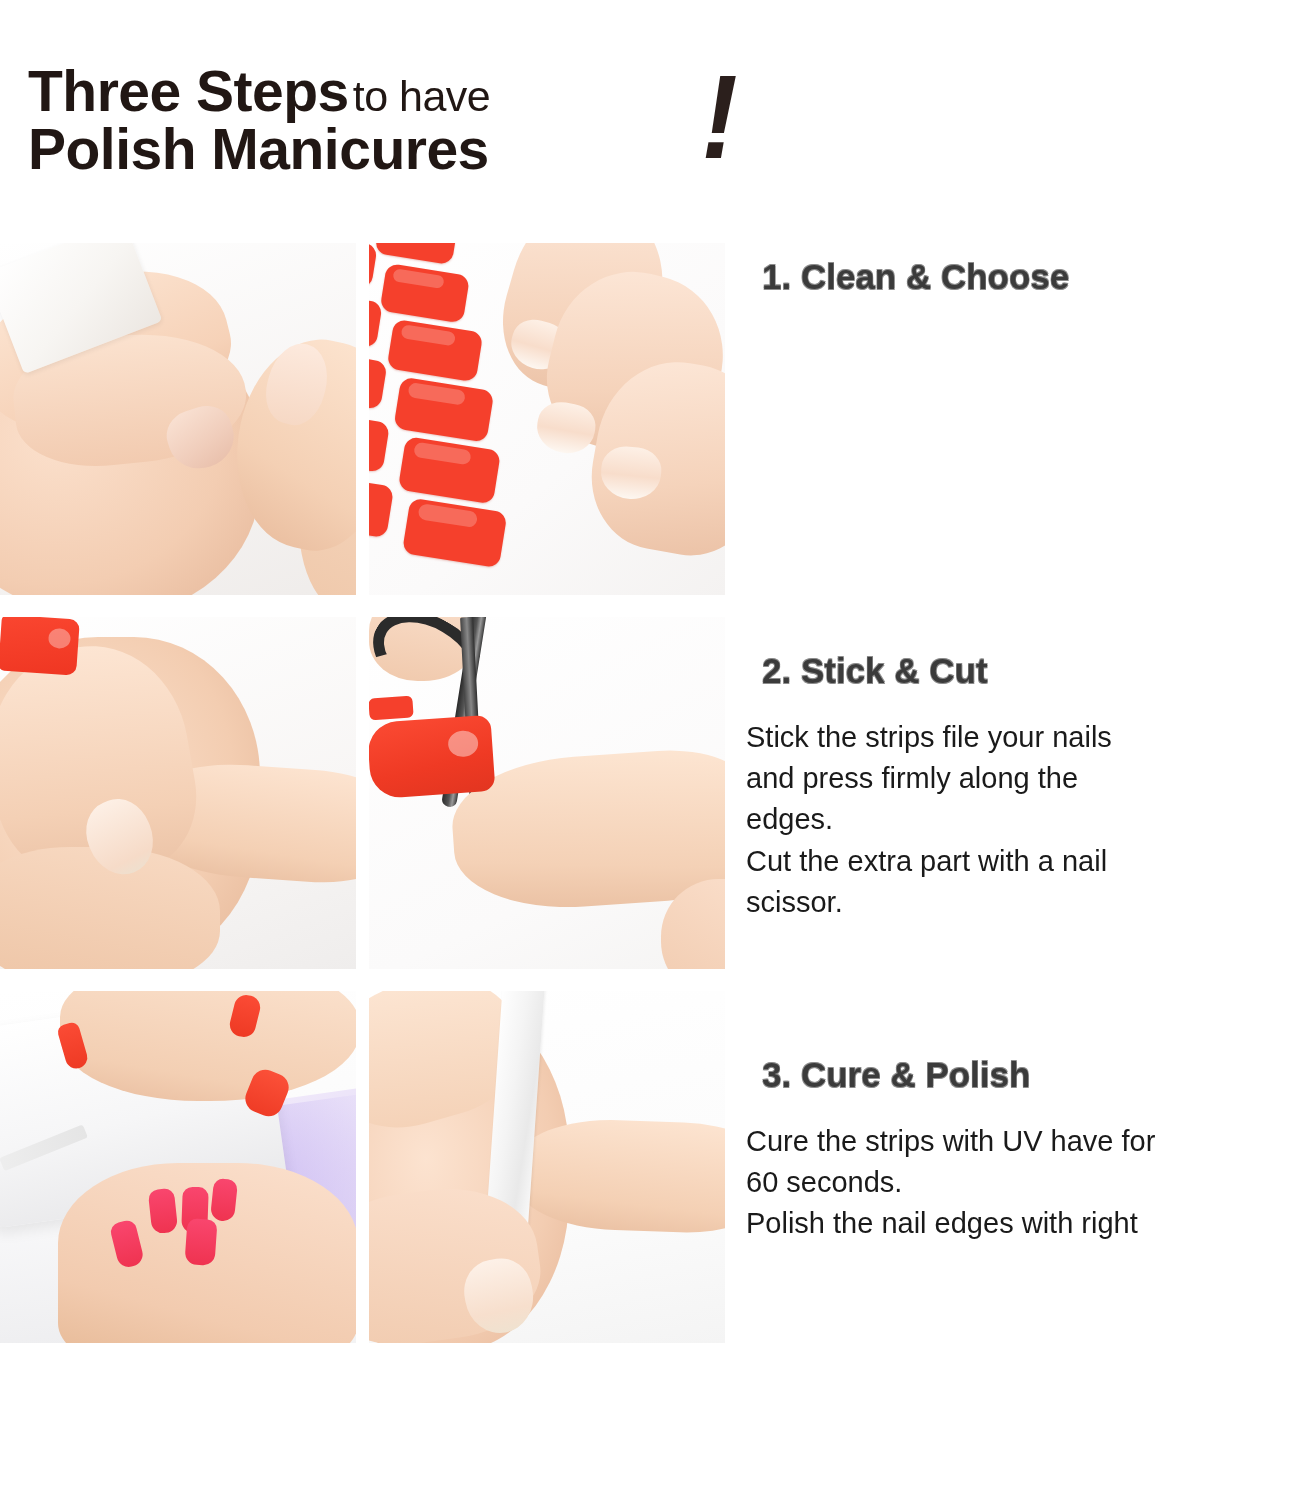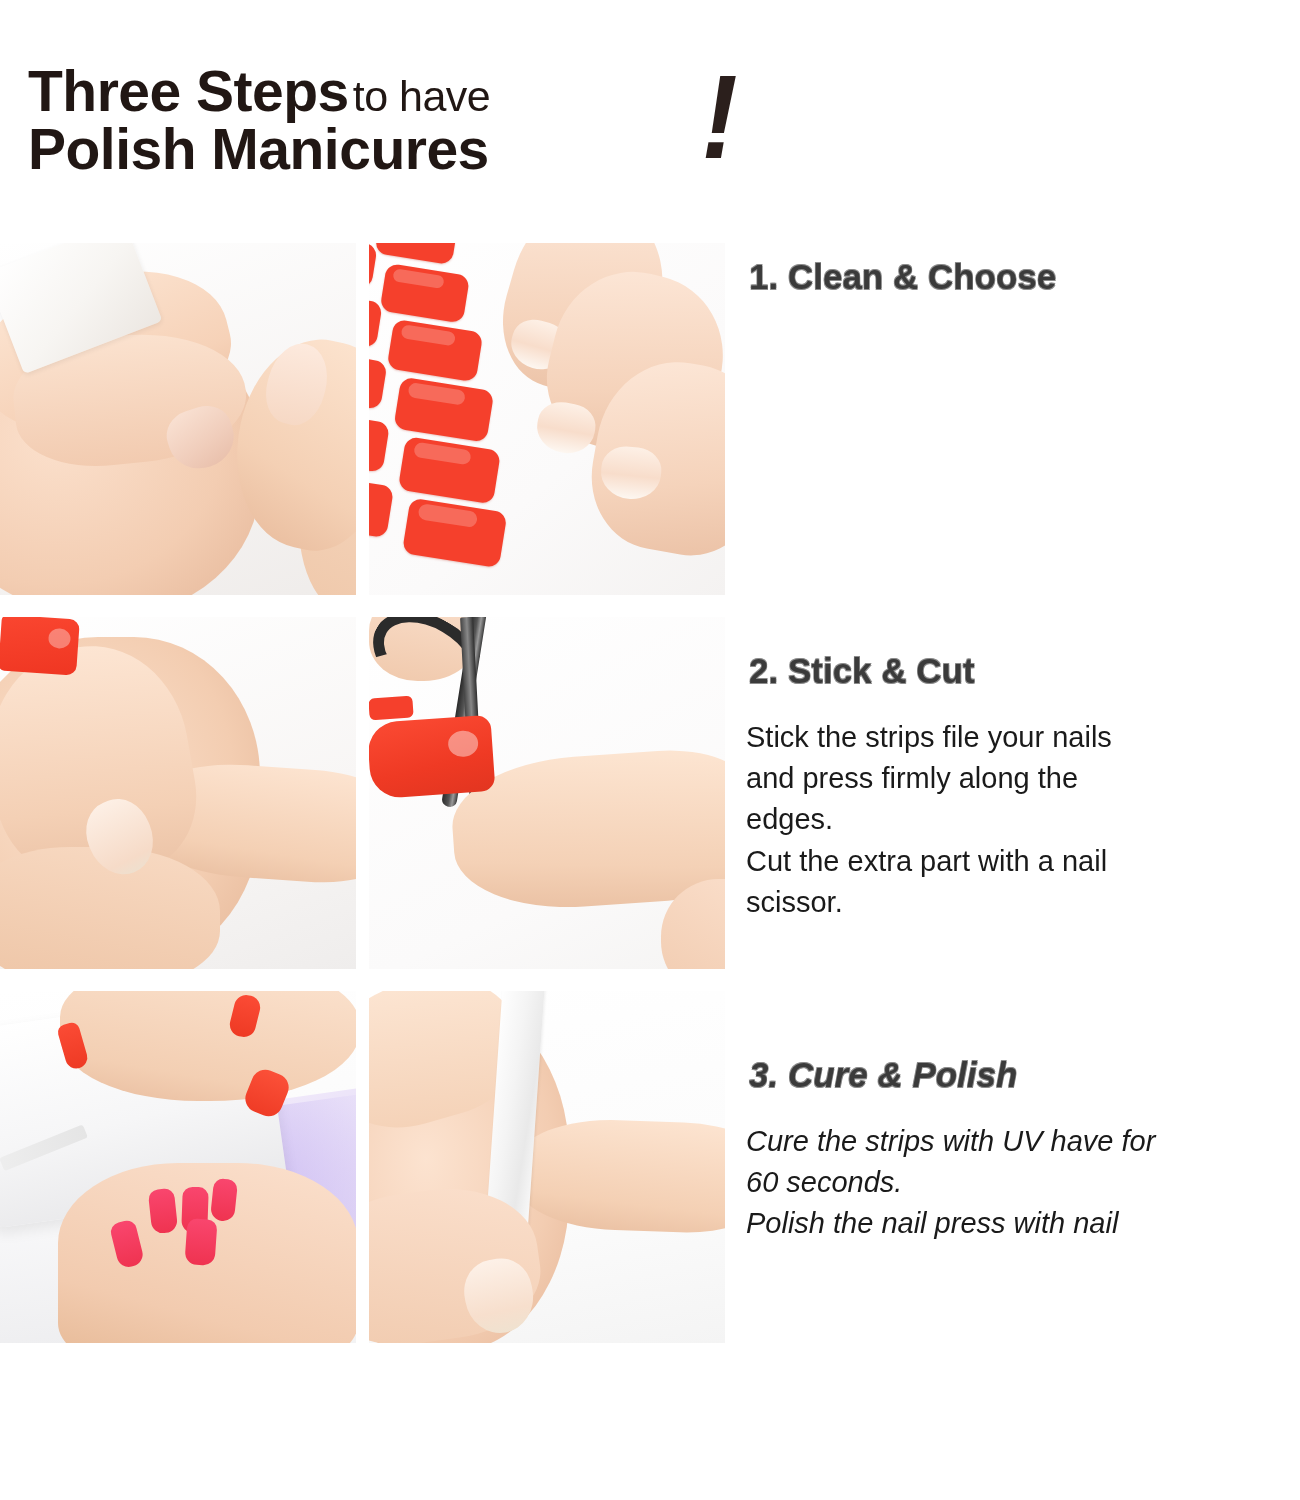--- a/index.html
+++ b/index.html
@@ -370,26 +370,26 @@
   
   .steps {
     position: absolute;
     left: 746px;
     top: 243px;
     width: 548px;
   }
   .step { margin-bottom: 0; }
   .step-1 { height: 380px; }
   .step-2 { height: 390px; }
-  .step-3 { height: 360px; font-style: italic; }
+  .step-3 { height: 360px; }
   .step-heading {
     font-size: 35px;
     font-weight: bold;
     color: #3b3b3b;
-    margin: 14px 0 26px 3px;
+    margin: 14px 0 26px 16px;
     letter-spacing: 0px;
     text-shadow:
       -0.6px -0.6px 0 #8d8d8d,
        0.6px -0.6px 0 #8d8d8d,
       -0.6px  0.6px 0 #8d8d8d,
        0.6px  0.6px 0 #8d8d8d;
   }
   .step-body {
     font-size: 29px;
     line-height: 1.42;
@@ -518,17 +518,17 @@
       <span class="ln">Cut the extra part with a nail</span>
       <span class="ln">scissor.</span>
     </div>
   </div>
 
   <div class="step step-3">
     <div class="step-heading">3. Cure &amp; Polish</div>
     <div class="step-body">
       <span class="ln">Cure the strips with UV have for</span>
       <span class="ln">60 seconds.</span>
-      <span class="ln">Polish the nail press with nail</span>
+      <span class="ln">Polish the nail edges with right</span>
     </div>
   </div>
 
 </div>
 
 </body></html>

